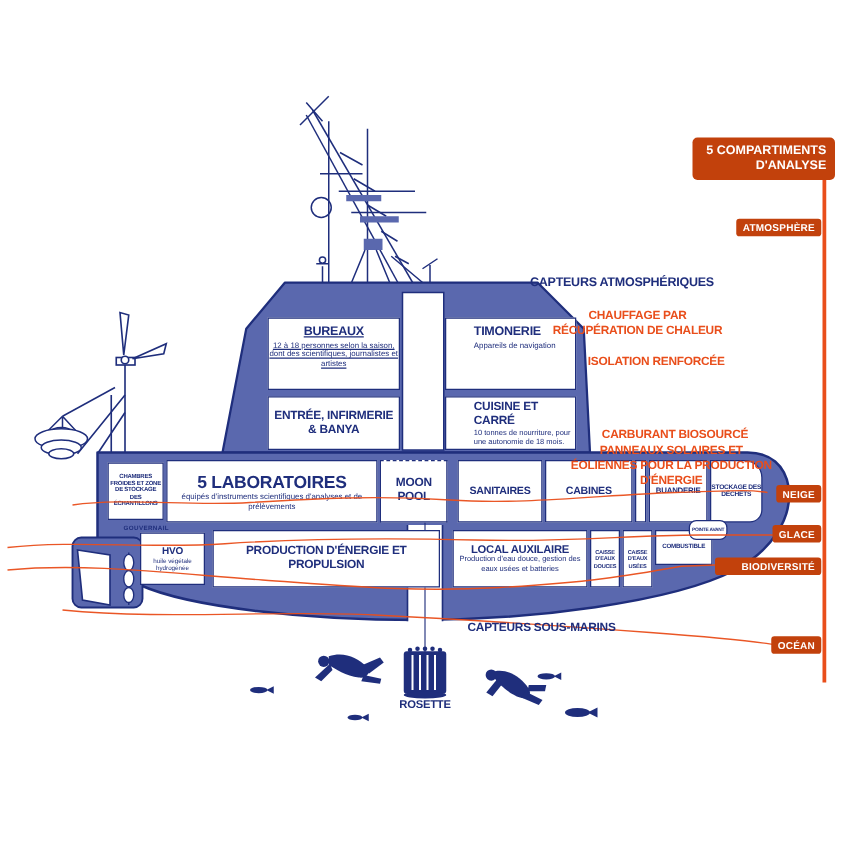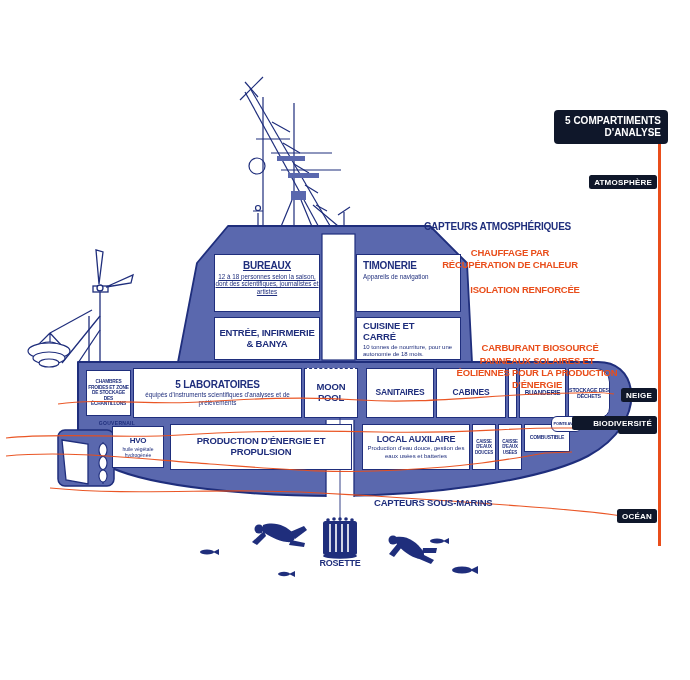--- a/index.html
+++ b/index.html
@@ -5,24 +5,24 @@
   html,body{margin:0;padding:0;background:#fff;}
   #stage{position:relative;width:690px;height:680px;background:#ffffff;overflow:hidden;
          font-family:"Liberation Sans",sans-serif;}
   svg{position:absolute;left:0;top:0;pointer-events:none;}
   #ship-layer{z-index:1;}
   #line-layer{z-index:5;}
   .room{position:absolute;z-index:3;background:#fff;border:1.5px solid #1f2e7c;color:#1f2e7c;
         box-sizing:border-box;display:flex;flex-direction:column;justify-content:center;
         align-items:center;text-align:center;overflow:hidden;line-height:1.15;}
   .room.top{justify-content:flex-start;padding-top:5px;}
-  .room.leftal{align-items:flex-start;text-align:left;padding-left:6px;}
+  .room.leftal{align-items:flex-start;text-align:left;padding-left:22px;}
   .rt{font-weight:bold;letter-spacing:-0.2px;}
   .rb{font-size:6.3px;line-height:1.25;margin-top:1px;}
-  .orange-box{position:absolute;z-index:6;background:#0f172a;color:#fff;font-weight:bold;
+  .orange-box{position:absolute;z-index:6;background:#c2410c;color:#fff;font-weight:bold;
         border-radius:3px;text-align:right;}
   .legend-tag{padding:3px 5px 2px;font-size:8px;letter-spacing:0.2px;border-radius:2.5px;right:33px;}
   .vline{position:absolute;z-index:4;left:658px;top:144px;width:2.5px;height:402px;background:#e94e1b;}
   .ann-orange{position:absolute;z-index:6;color:#e94e1b;font-weight:bold;font-size:9.5px;
         line-height:1.25;text-align:center;letter-spacing:-0.2px;}
   .ann-navy{position:absolute;z-index:6;color:#1f2e7c;font-weight:bold;font-size:10px;
         white-space:nowrap;letter-spacing:-0.2px;}
   .tiny-on-hull{position:absolute;z-index:4;color:#1f2e7c;font-weight:bold;}
 </style>
 </head>
@@ -150,21 +150,21 @@
   </div>
   <div class="room top leftal" style="left:356px;top:317px;width:105px;height:43px;padding-top:3px;">
     <div class="rt" style="font-size:9.5px;max-width:62px;">CUISINE ET CARRÉ</div>
     <div class="rb" style="font-size:6px;">10 tonnes de nourriture, pour une autonomie de 18 mois.</div>
   </div>
 
   <div class="room" style="left:86px;top:370px;width:45px;height:46px;">
     <div class="rt" style="font-size:4.8px;">CHAMBRES FROIDES ET ZONE DE STOCKAGE DES ÉCHANTILLONS</div>
   </div>
   <div class="room" style="left:133px;top:368px;width:169px;height:50px;">
-    <div class="rt" style="font-size:10px;">5 LABORATOIRES</div>
+    <div class="rt" style="font-size:14px;">5 LABORATOIRES</div>
     <div class="rb">équipés d'instruments scientifiques d'analyses et de prélèvements</div>
   </div>
   <div class="room" style="left:304px;top:368px;width:54px;height:50px;border-top-style:dashed;">
     <div class="rt" style="font-size:9.5px;">MOON POOL</div>
   </div>
   <div class="room" style="left:366px;top:368px;width:68px;height:50px;">
     <div class="rt" style="font-size:8.5px;">SANITAIRES</div>
   </div>
   <div class="room" style="left:436px;top:368px;width:70px;height:50px;">
     <div class="rt" style="font-size:8.5px;">CABINES</div>
@@ -209,21 +209,21 @@
       <path d="M6,456 C70,450 140,459 210,464 S330,474 400,470 S500,461 545,453 L572,452"></path>
       <path d="M50,488 C130,496 220,488 300,492 S440,500 520,506 S600,513 622,516"></path>
     </g>
   </svg>
 
   <div class="vline"></div>
   <div class="orange-box" style="right:22px;top:110px;width:100px;padding:5px 7px;font-size:10px;line-height:1.2;border-radius:4px;">5 COMPARTIMENTS D'ANALYSE</div>
   <div class="orange-box legend-tag" style="top:175px;">ATMOSPHÈRE</div>
   <div class="orange-box legend-tag" style="top:388px;">NEIGE</div>
   <div class="orange-box legend-tag" style="top:420px;">GLACE</div>
-  <div class="orange-box legend-tag" style="top:416px;padding-left:21px;">BIODIVERSITÉ</div>
+  <div class="orange-box legend-tag" style="top:446px;padding-left:21px;">BIODIVERSITÉ</div>
   <div class="orange-box legend-tag" style="top:509px;">OCÉAN</div>
 
   <div class="ann-navy" style="left:424px;top:221px;">CAPTEURS ATMOSPHÉRIQUES</div>
   <div class="ann-orange" style="left:435px;top:247px;width:150px;">CHAUFFAGE PAR RÉCUPÉRATION DE CHALEUR</div>
   <div class="ann-orange" style="left:455px;top:284px;width:140px;">ISOLATION RENFORCÉE</div>
   <div class="ann-orange" style="left:452px;top:307px;width:170px;margin-top:48px;">PANNEAUX SOLAIRES ET ÉOLIENNES POUR LA PRODUCTION D'ÉNERGIE</div>
   <div class="ann-orange" style="left:465px;top:342px;width:150px;">CARBURANT BIOSOURCÉ</div>
   <div class="ann-navy" style="left:374px;top:497px;font-size:9.5px;">CAPTEURS SOUS-MARINS</div>
   <div class="ann-navy" style="left:305px;top:558px;width:70px;text-align:center;font-size:9px;white-space:normal;">ROSETTE</div>
 

